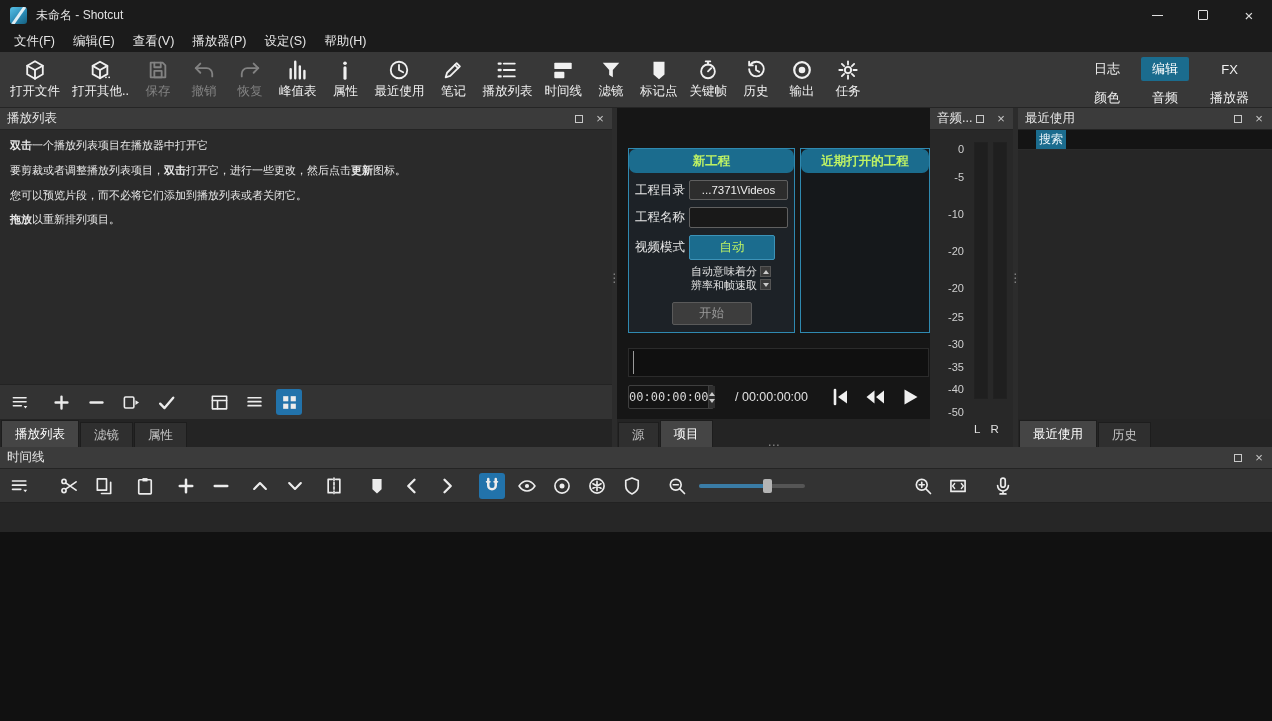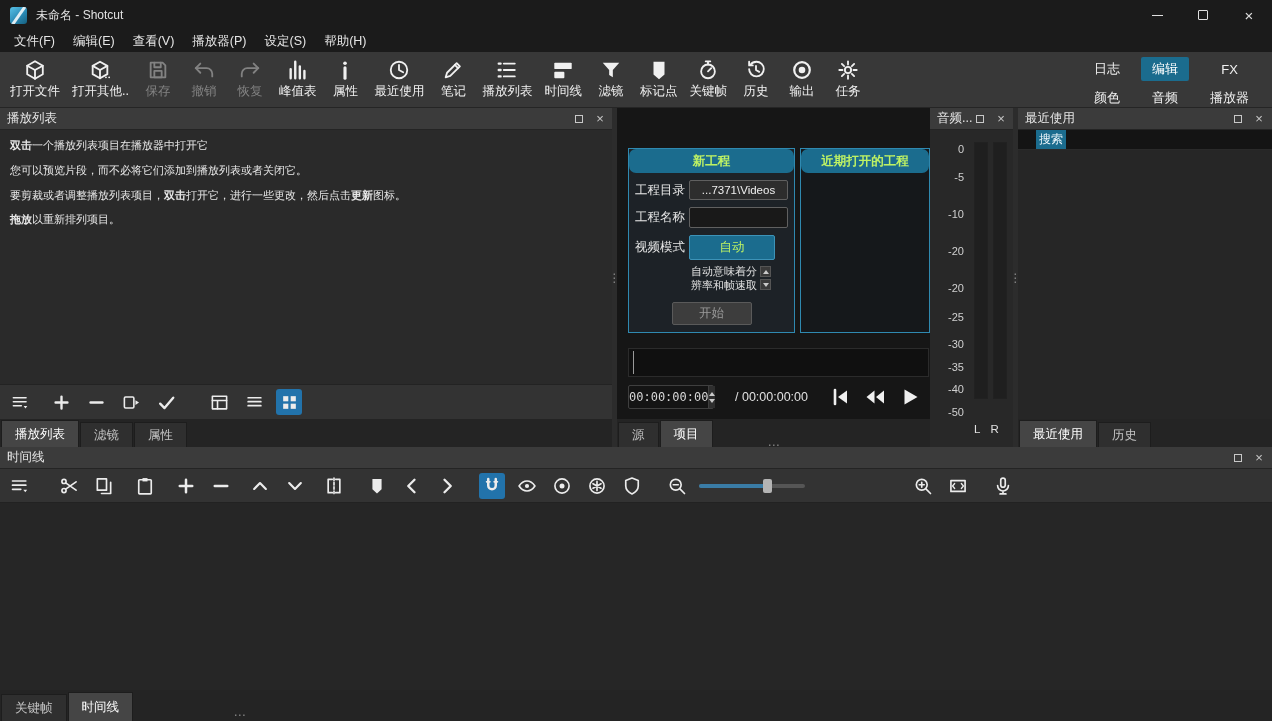--- a/index.html
+++ b/index.html
@@ -1,17 +1,17 @@
 <!DOCTYPE html>
 <html><head>
 <meta charset="utf-8">
 <style>
 *{margin:0;padding:0;box-sizing:border-box;}
 body{background:#111;}
-.app{position:relative;width:1272px;height:721px;background:#2c2c2c;color:#e6e6e6;
+.app{position:relative;width:1272px;height:532px;background:#2c2c2c;color:#e6e6e6;
   font-family:"Liberation Sans","DejaVu Sans",sans-serif;font-size:13px;overflow:hidden;
   --accent:#1b6c8e;--accent2:#2273ab;}
 
 .titlebar{position:absolute;top:0;left:0;right:0;height:30px;background:#1b1b1b;display:flex;align-items:center;}
 .app-icon{width:17px;height:17px;margin-left:10px;border-radius:3px;overflow:hidden;position:relative;
   background:linear-gradient(140deg,#59c2e8 0%,#2a8ab5 55%,#16607f 100%);}
 .app-icon::after{content:"";position:absolute;left:7px;top:-3px;width:3px;height:24px;background:rgba(255,255,255,.85);transform:rotate(35deg);}
 .title-text{margin-left:9px;font-size:12px;color:#e2e2e2;}
 .win-controls{margin-left:auto;display:flex;height:100%;}
 .win-btn{width:46px;display:flex;align-items:center;justify-content:center;color:#e0e0e0;}
@@ -322,22 +322,22 @@
           <span class="ph-btn">
             <span class="float-glyph"></span>
           </span>
           <span class="ph-btn">
             <span class="close-glyph">×</span>
           </span>
         </span>
     </div>
     <div class="pl-content">
         <p><b>双击</b><span>一个播放列表项目在播放器中打开它</span></p>
+        <p><span>要剪裁或者调整播放列表项目，</span><b>双击</b><span>打开它，进行一些更改，然后点击</span><b>更新</b><span>图标。</span></p>
         <p><span>您可以预览片段，而不必将它们添加到播放列表或者关闭它。</span></p>
-        <p><span>要剪裁或者调整播放列表项目，</span><b>双击</b><span>打开它，进行一些更改，然后点击</span><b>更新</b><span>图标。</span></p>
         <p><b>拖放</b><span>以重新排列项目。</span></p>
       </div>
     <div class="pl-toolbar">
         <div class="pl-tb-btn">
           <span class="icon">
             <svg viewBox="0 0 24 24" fill="none" stroke="currentColor" stroke-width="2" stroke-linecap="round" stroke-linejoin="round">
               <path d="M3 6h16M3 11h16M3 16h10"></path>
               <path d="M16 16.5l2.3 3 2.3-3z" fill="currentColor" stroke="none"></path>
             </svg>
           </span>

